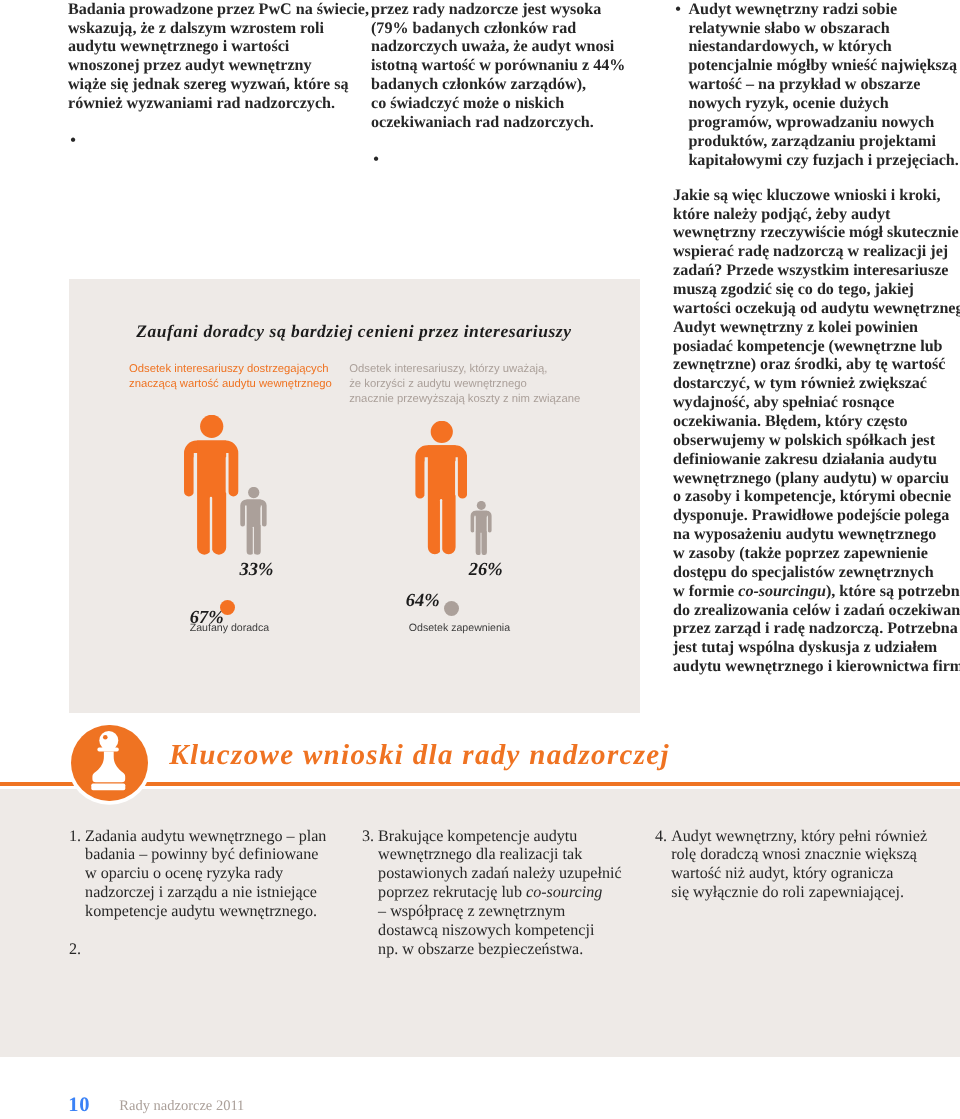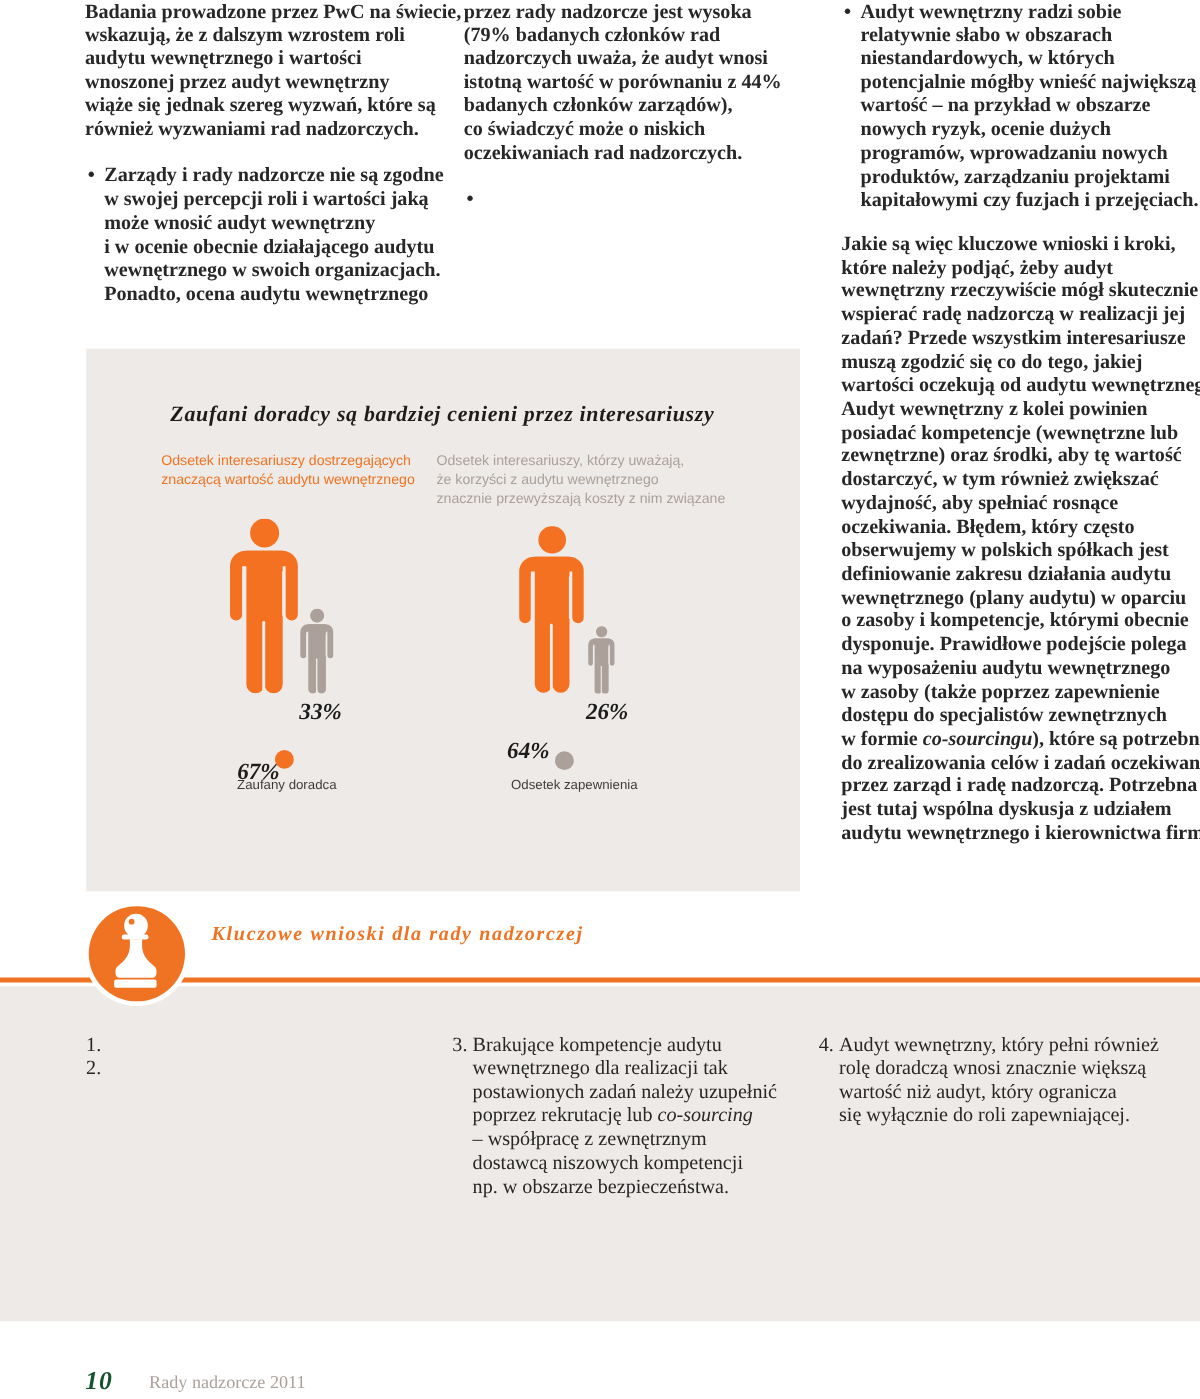--- a/index.html
+++ b/index.html
@@ -36,57 +36,52 @@
   .keylab{position:absolute;font-family:"Liberation Sans",sans-serif;font-size:10.6px;
           color:#3c3c3c;white-space:pre;}
   .keydot{position:absolute;width:15px;height:15px;border-radius:50%;}
 
   
   .kwline{position:absolute;left:0;top:782.3px;width:960px;height:4.1px;background:#ef7322;}
   .kwcircle{position:absolute;left:71.2px;top:724.5px;width:76.6px;height:76.6px;border-radius:50%;
             background:#ef7322;box-shadow:0 0 0 3.8px #fff;}
   .pawn{position:absolute;left:21.3px;top:6.6px;display:block;overflow:visible;}
   .kwtitle{position:absolute;left:169.3px;top:738.8px;font-weight:bold;font-style:italic;
-           font-size:16px;letter-spacing:1.33px;color:#ef7322;white-space:pre;}
+           font-size:29px;letter-spacing:1.33px;color:#ef7322;white-space:pre;}
 
   
   .nums{position:absolute;font-size:16.1px;line-height:18.86px;color:#272727;}
   .n1{left:68.9px;top:827.5px;width:300px;}
   .n2{left:361.9px;top:827.5px;width:300px;}
   .n3{left:655px;top:827.5px;width:310px;}
   .nums p{margin:0;white-space:pre;}
   .li{position:relative;padding-left:16.2px;}
   .li .lbl{position:absolute;left:0;top:0;}
 
   
-  .footer-pg{position:absolute;left:68.3px;top:1093.7px;font-weight:bold;font-style:italic;
-             font-size:20.5px;letter-spacing:0.7px;color:#14532d;}
+  .footer-pg{position:absolute;left:68.3px;top:1093.7px;font-weight:bold;
+             font-size:20.5px;letter-spacing:0.7px;color:#3b82f6;}
   .footer-txt{position:absolute;left:119.3px;top:1097.5px;font-size:14.5px;color:#aba09a;}
 </style>
 </head>
 <body>
 
 <div class="page">
 
   <div class="bottom-band"></div>
 
   <div class="col c1">
     <p>Badania prowadzone przez PwC na świecie,
 wskazują, że z dalszym wzrostem roli
 audytu wewnętrznego i wartości
 wnoszonej przez audyt wewnętrzny
 wiąże się jednak szereg wyzwań, które są
 również wyzwaniami rad nadzorczych.</p>
     <div class="gap"></div>
-    <p class="bul"><span class="dot">•</span><span>Zarządy i rady nadzorcze nie są zgodne
-w swojej percepcji roli i wartości jaką
-może wnosić audyt wewnętrzny
-i w ocenie obecnie działającego audytu
-wewnętrznego w swoich organizacjach.
-Ponadto, ocena audytu wewnętrznego</span></p>
+    <p class="bul"><span class="dot">•</span></p>
   </div>
 
   <div class="col c2">
     <p>przez rady nadzorcze jest wysoka
 (79% badanych członków rad
 nadzorczych uważa, że audyt wnosi
 istotną wartość w porównaniu z 44%
 badanych członków zarządów),
 co świadczyć może o niskich
 oczekiwaniach rad nadzorczych.</p>
@@ -192,21 +187,25 @@
         <rect x="5.4" y="16.5" width="21.4" height="4" rx="1.8"></rect>
         <path d="M11.9 20.4h9.8v5.1c0 2.6.5 5 1.5 7.2 1 2.2 2.4 4.1 4.1 5.7 1.9 1.7 3.4 2.9 4.4 3.9 1 1 1.5 2.1 1.5 3.4v2.2a3.3 3.3 0 0 1-3.3 3.3H3.7a3.3 3.3 0 0 1-3.3-3.3v-2.2c0-1.3.5-2.4 1.5-3.4 1-1 2.5-2.2 4.4-3.9 1.7-1.6 3.1-3.5 4.1-5.7 1-2.2 1.5-4.6 1.5-7.2z"></path>
         <rect x="-0.7" y="52.6" width="34" height="6.7" rx="1.7"></rect>
       </g>
       <circle fill="#ef7322" cx="13.3" cy="6.3" r="2.3"></circle>
     </svg>
   </div>
   <div class="kwtitle">Kluczowe wnioski dla rady nadzorczej</div>
 
   <div class="nums n1">
-    <p class="li"><span class="lbl">1.</span></p>
+    <p class="li"><span class="lbl">1.</span><span>Zadania audytu wewnętrznego – plan
+badania – powinny być definiowane
+w oparciu o ocenę ryzyka rady
+nadzorczej i zarządu a nie istniejące
+kompetencje audytu wewnętrznego.</span></p>
     <div class="gap2"></div>
     <p class="li"><span class="lbl">2.</span></p>
   </div>
   <div class="nums n2">
     <p class="li"><span class="lbl">3.</span><span>Brakujące kompetencje audytu
 wewnętrznego dla realizacji tak
 postawionych zadań należy uzupełnić
 poprzez rekrutację lub </span><i>co-sourcing</i><span>
 – współpracę z zewnętrznym
 dostawcą niszowych kompetencji

